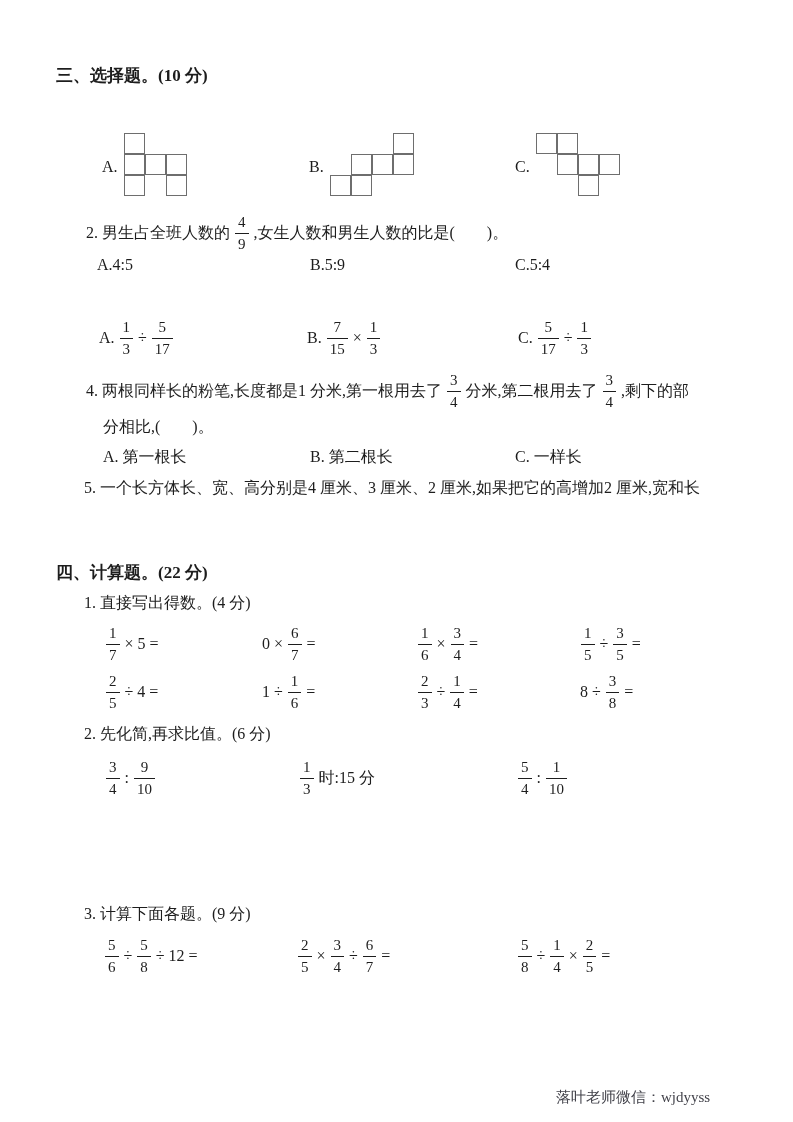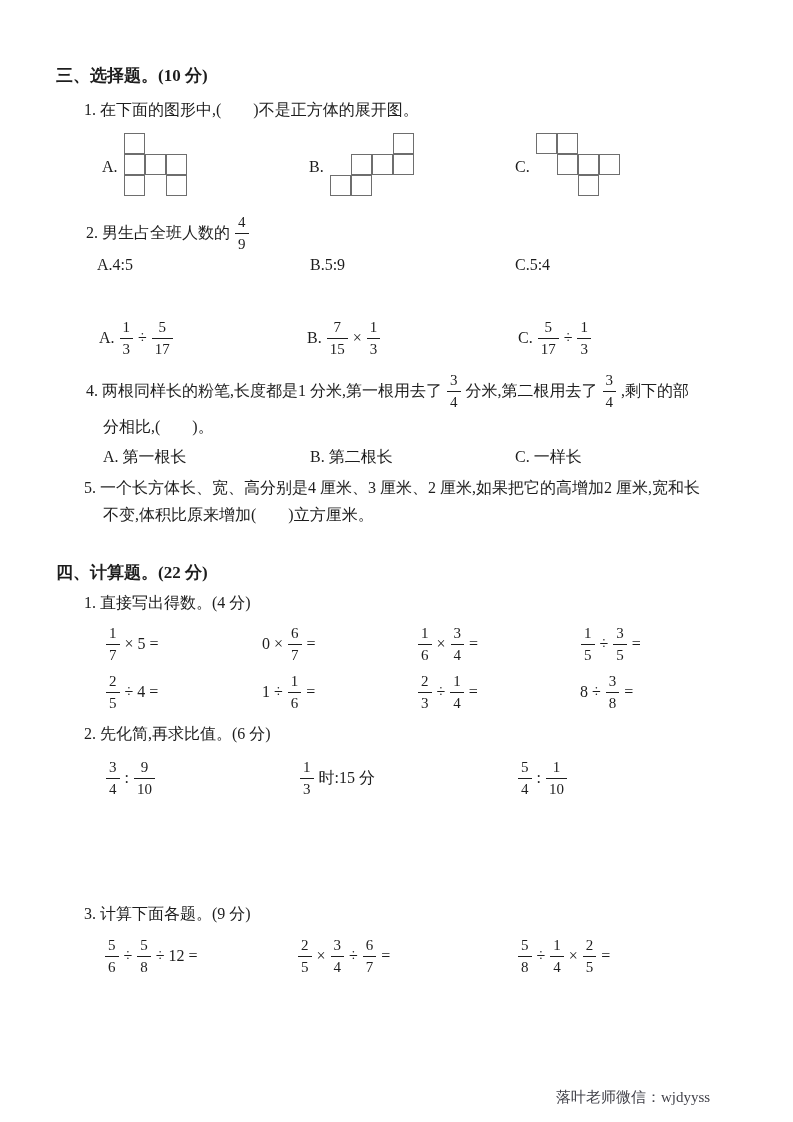--- a/index.html
+++ b/index.html
@@ -20,21 +20,20 @@
         box-sizing:border-box;background:#ffffff;}
   .footer{color:#43434b;font-size:15px;}
 </style>
 </head>
 <body>
 
 <div class="page">
 
   <div class="h1" style="left:56px;top:64px">三、选择题。(10 分)</div>
 
-  <div class="txt" style="left:84px;top:100px">1. 在下面的图形中,(　　)不是正方体的展开图。</div>
 
   <div class="txt" style="left:102px;top:158px">A.</div>
   <div class="net" style="left: 124px; top: 133px; width: 63px; height: 63px;">
       <div class="cell" style="left: 0px; top: 0px;"></div>
       <div class="cell" style="left: 0px; top: 21px;"></div>
       <div class="cell" style="left: 21px; top: 21px;"></div>
       <div class="cell" style="left: 42px; top: 21px;"></div>
       <div class="cell" style="left: 0px; top: 42px;"></div>
       <div class="cell" style="left: 42px; top: 42px;"></div>
     </div>
@@ -58,20 +57,21 @@
       <div class="cell" style="left: 63px; top: 21px;"></div>
       <div class="cell" style="left: 42px; top: 42px;"></div>
     </div>
 
   <div class="mathline" style="left:84px;top:212px">
       <span class="mtxt">2. 男生占全班人数的</span>
       <span class="frac">
         <span class="num">4</span>
         <span class="den">9</span>
       </span>
+      <span class="mtxt">,女生人数和男生人数的比是(　　)。</span>
     </div>
   <div class="row" style="top:256px">
     <span class="opt" style="left:97px">A.4:5</span>
     <span class="opt" style="left:310px">B.5:9</span>
     <span class="opt" style="left:515px">C.5:4</span>
   </div>
 
   <div class="mathline" style="left:97px;top:317px">
       <span class="mtxt">A.</span>
       <span class="frac">
@@ -123,21 +123,20 @@
       <span class="mtxt">,剩下的部</span>
     </div>
   <div class="txt" style="left:103px;top:417px">分相比,(　　)。</div>
   <div class="row" style="top:447px">
     <span class="opt" style="left:103px">A. 第一根长</span>
     <span class="opt" style="left:310px">B. 第二根长</span>
     <span class="opt" style="left:515px">C. 一样长</span>
   </div>
 
   <div class="txt" style="left:84px;top:478px">5. 一个长方体长、宽、高分别是4 厘米、3 厘米、2 厘米,如果把它的高增加2 厘米,宽和长</div>
-  <div class="txt" style="left:103px;top:505px">不变,体积比原来增加(　　)立方厘米。</div>
 
   <div class="h1" style="left:56px;top:561px">四、计算题。(22 分)</div>
 
   <div class="txt" style="left:84px;top:593px">1. 直接写出得数。(4 分)</div>
   <div class="mathline" style="left:103px;top:623px">
       <span class="frac">
         <span class="num">1</span>
         <span class="den">7</span>
       </span>
       <span class="mtxt">× 5 =</span>

